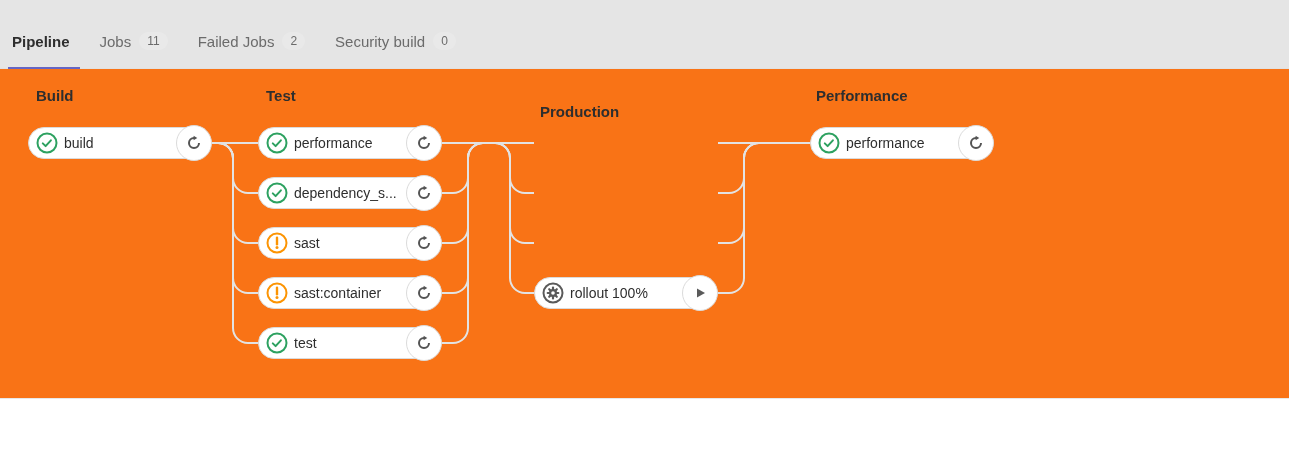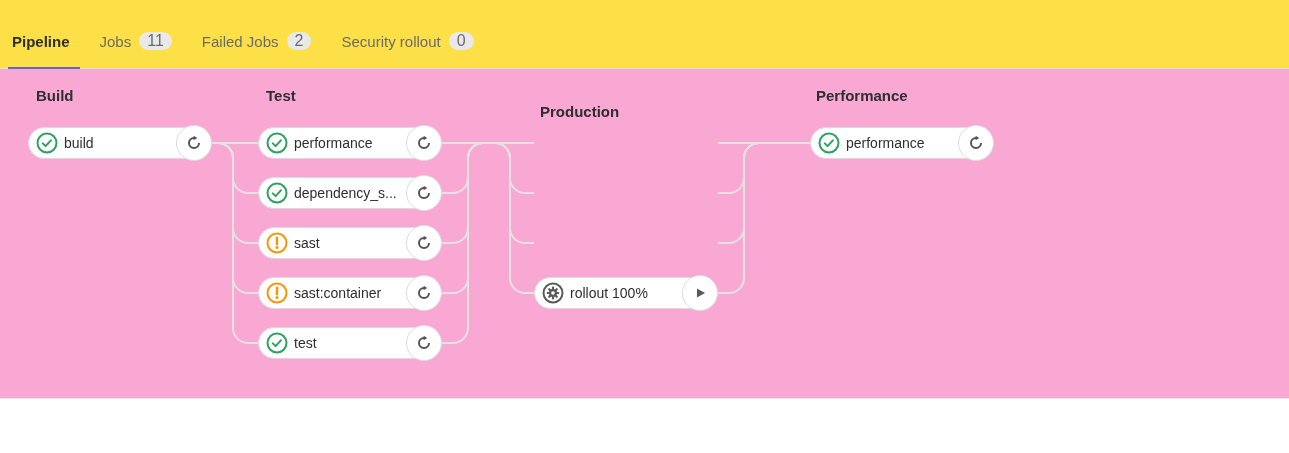--- a/index.html
+++ b/index.html
@@ -14,21 +14,21 @@
   
   .top-hairline {
     position:absolute; top:-6px; left:8px; right:-4px; height:9px;
     border:1px solid #d9d9d9; border-top:none;
     border-radius:0 0 0 5px;
     background:#fff;
   }
   
   .tabs-bar {
     position:absolute; top:0; left:0; right:0; height:69px;
-    background:#fde047;
+    background:#e5e5e5;
     border-bottom:1px solid #e1e1e1;
     display:flex; align-items:center;
     padding:14px 0 0 10px;
     gap:26px;
   }
   .tab {
     position:relative;
     height:55px;
     display:flex; align-items:center;
     font-size:15px; color:#6b6b6b;
@@ -37,29 +37,29 @@
     white-space:nowrap;
   }
   .tab.active { color:#2e2e2e; font-weight:700; }
   .tab.active::after {
     content:""; position:absolute; left:-2px; right:-8px; bottom:-1px;
     height:3px; background:#6666c4;
   }
   .badge {
     margin-left:8px;
     background:#e9e9e9; color:#6b6b6b;
-    font-size:16px; font-weight:400;
+    font-size:12px; font-weight:400;
     border-radius:10px;
     padding:2px 8px;
     line-height:14px;
   }
   
   .graph {
     position:absolute; top:69px; left:0; right:0; height:330px;
-    background:#f9a8d4;
+    background:#f97316;
     border-bottom:1px solid #e8e8e8;
   }
   .connectors { position:absolute; top:0; left:0; z-index:0; }
   .stage-header {
     position:absolute;
     font-size:15px; font-weight:700; color:#2e2e2e;
     z-index:2;
   }
   
   .node { position:absolute; width:184px; height:36px; z-index:1; }
@@ -134,21 +134,21 @@
   </div>
   <div class="tab">
     <span>Jobs</span>
     <span class="badge">11</span>
   </div>
   <div class="tab">
     <span>Failed Jobs</span>
     <span class="badge">2</span>
   </div>
   <div class="tab">
-    <span>Security rollout</span>
+    <span>Security build</span>
     <span class="badge">0</span>
   </div>
 </div>
 
 <div class="graph">
 
   <svg class="connectors" width="1289" height="330">
     <g fill="none" stroke="#e3e3e3" stroke-width="2">
 
       <path d="M212 74 H258"></path>

